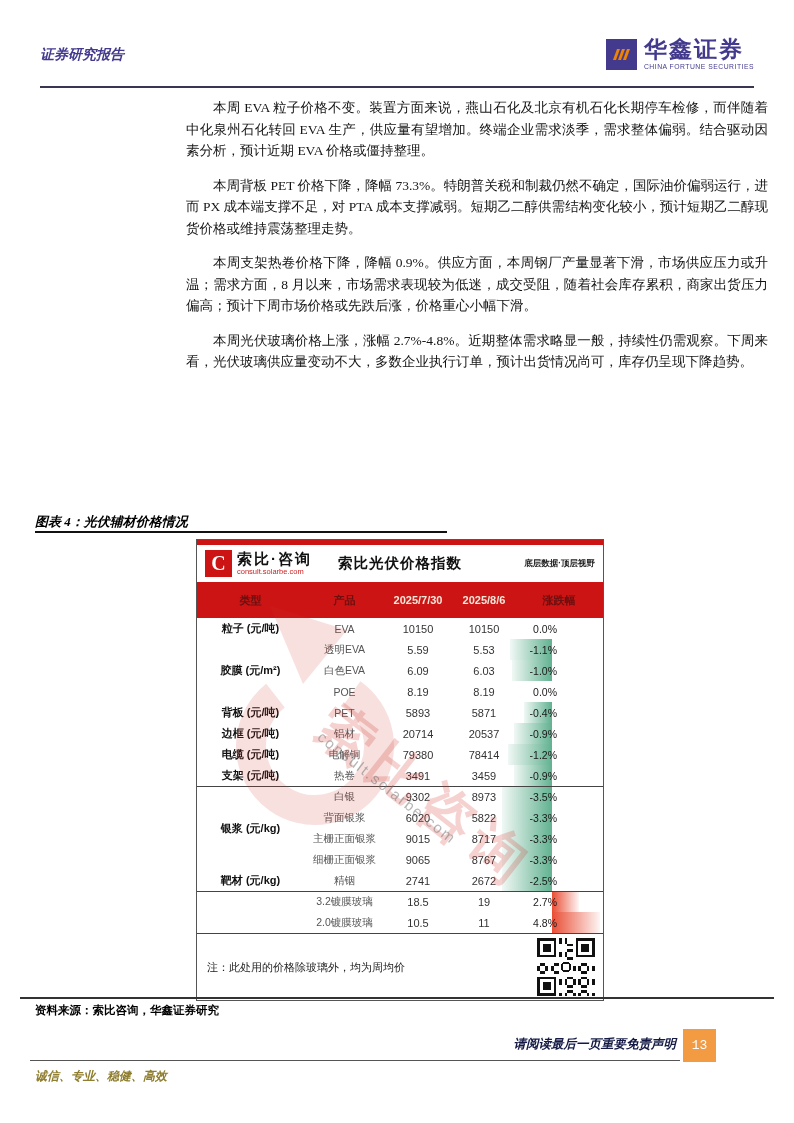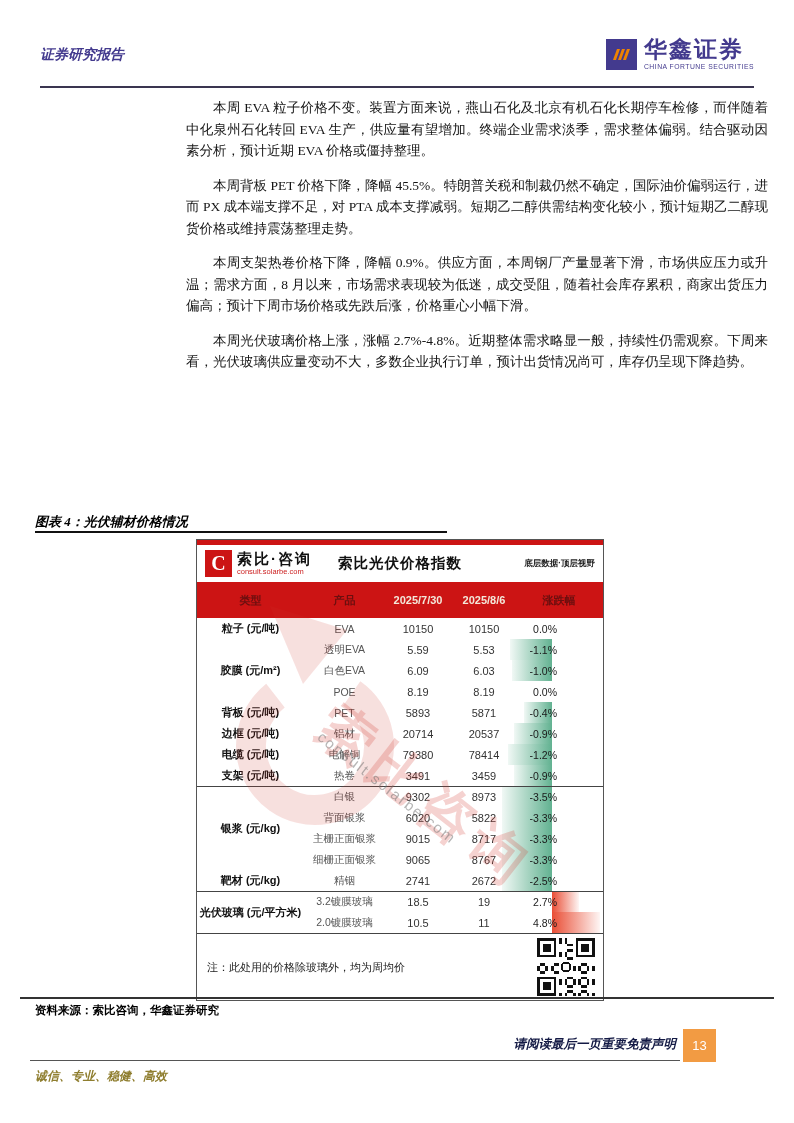--- a/index.html
+++ b/index.html
@@ -76,21 +76,21 @@
     font-size:15px;color:rgba(110,110,110,.5);letter-spacing:2px;white-space:nowrap;}
 
   
   .src-rule{position:absolute;left:20px;width:754px;top:997px;height:1.5px;background:#333;}
   .source{position:absolute;left:35px;top:1003px;font-size:11.5px;font-weight:bold;color:#000;}
   .disclaimer{position:absolute;left:200px;width:476px;top:1036px;text-align:right;
     font-size:12.5px;font-weight:bold;font-style:italic;color:var(--disclaimer_navy);}
   .page-badge{position:absolute;left:683px;top:1029px;width:33px;height:33px;
     background:var(--badge_orange);color:#fff;display:flex;align-items:center;
     justify-content:center;font-size:13px;
-    font-family:Liberation Sans, sans-serif;}
+    font-family:Liberation Mono, monospace;}
   .foot-rule{position:absolute;left:30px;width:650px;top:1060px;height:1px;background:#555;}
   .motto{position:absolute;left:35px;top:1068px;font-size:12px;font-weight:bold;
     font-style:italic;color:var(--motto_olive);}
 </style>
 </head>
 <body>
 
 <div class="page">
 
   <div class="report-label">证券研究报告</div>
@@ -102,21 +102,21 @@
     </div>
     <div>
       <div class="brand-name">华鑫证券</div>
       <div class="brand-sub">CHINA FORTUNE SECURITIES</div>
     </div>
   </div>
   <div class="header-rule"></div>
 
   <div class="body-text">
     <p>本周 EVA 粒子价格不变。装置方面来说，燕山石化及北京有机石化长期停车检修，而伴随着中化泉州石化转回 EVA 生产，供应量有望增加。终端企业需求淡季，需求整体偏弱。结合驱动因素分析，预计近期 EVA 价格或僵持整理。</p>
-    <p>本周背板 PET 价格下降，降幅 45.5%。特朗普关税和制裁仍然不确定，国际油价偏弱运行，进而 PX 成本端支撑不足，对 PTA 成本支撑减弱。短期乙二醇供需结构变化较小，预计短期乙二醇现货价格或维持震荡整理走势。</p>
+    <p>本周背板 PET 价格下降，降幅 73.3%。特朗普关税和制裁仍然不确定，国际油价偏弱运行，进而 PX 成本端支撑不足，对 PTA 成本支撑减弱。短期乙二醇供需结构变化较小，预计短期乙二醇现货价格或维持震荡整理走势。</p>
     <p>本周支架热卷价格下降，降幅 0.9%。供应方面，本周钢厂产量显著下滑，市场供应压力或升温；需求方面，8 月以来，市场需求表现较为低迷，成交受阻，随着社会库存累积，商家出货压力偏高；预计下周市场价格或先跌后涨，价格重心小幅下滑。</p>
     <p>本周光伏玻璃价格上涨，涨幅 2.7%-4.8%。近期整体需求略显一般，持续性仍需观察。下周来看，光伏玻璃供应量变动不大，多数企业执行订单，预计出货情况尚可，库存仍呈现下降趋势。</p>
   </div>
 
   <div class="fig-title">图表 4：光伏辅材价格情况</div>
   <div class="fig-rule"></div>
 
   <div class="sb-table">
     <div class="sb-topstrip"></div>
     <div class="sb-head">
@@ -205,21 +205,20 @@
           <div class="cell pct" style="grid-area: 11 / 5;">-3.3%</div>
           <div class="cell product" style="grid-area: 12 / 2;">细栅正面银浆</div>
           <div class="cell" style="grid-area: 12 / 3;">9065</div>
           <div class="cell" style="grid-area: 12 / 4;">8767</div>
           <div class="cell pct" style="grid-area: 12 / 5;">-3.3%</div>
           <div class="cell-type" style="grid-area: 13 / 1 / span 1;">靶材 (元/kg)</div>
           <div class="cell product" style="grid-area: 13 / 2;">精铟</div>
           <div class="cell" style="grid-area: 13 / 3;">2741</div>
           <div class="cell" style="grid-area: 13 / 4;">2672</div>
           <div class="cell pct" style="grid-area: 13 / 5;">-2.5%</div>
-          <div class="cell-type" style="grid-area: 14 / 1 / span 2;">光伏玻璃 (元/平方米)</div>
           <div class="cell product" style="grid-area: 14 / 2;">3.2镀膜玻璃</div>
           <div class="cell" style="grid-area: 14 / 3;">18.5</div>
           <div class="cell" style="grid-area: 14 / 4;">19</div>
           <div class="cell pct" style="grid-area: 14 / 5;">2.7%</div>
           <div class="cell product" style="grid-area: 15 / 2;">2.0镀膜玻璃</div>
           <div class="cell" style="grid-area: 15 / 3;">10.5</div>
           <div class="cell" style="grid-area: 15 / 4;">11</div>
           <div class="cell pct" style="grid-area: 15 / 5;">4.8%</div>
         </div>
       <div id="sb-seps">

